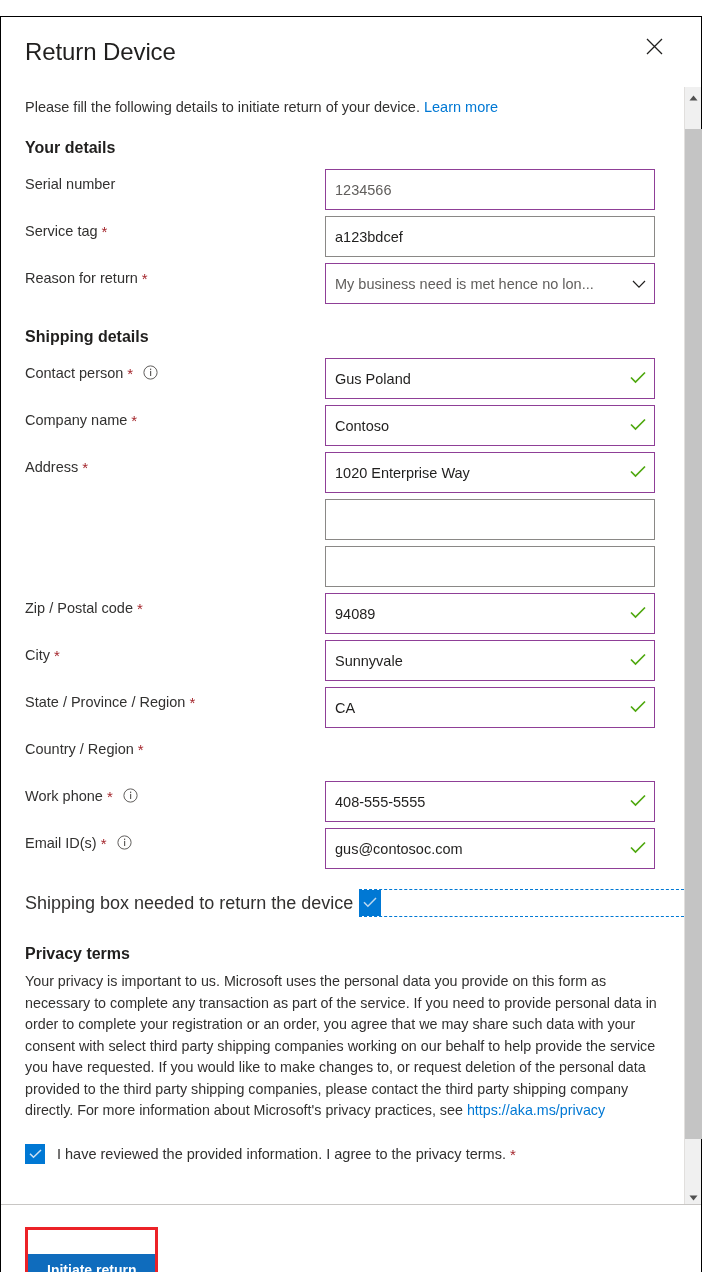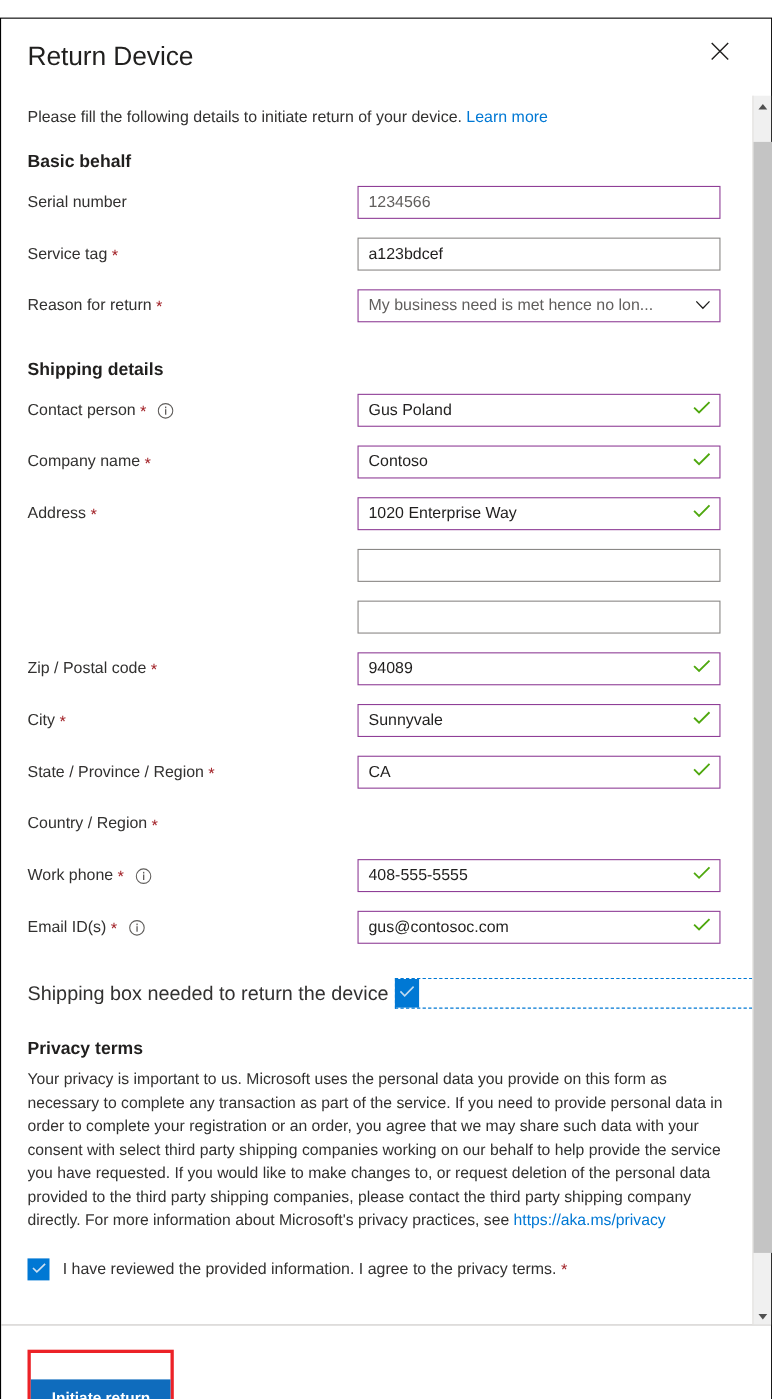--- a/index.html
+++ b/index.html
@@ -85,40 +85,40 @@
     align-items: flex-start;
     min-height: 47px;
   }
   .field-label {
     width: 300px;
     flex: 0 0 300px;
     font-size: 14.5px;
     color: #323130;
     padding-top: 7px;
     display: flex;
-    align-items: center;
+    align-items: flex-start;
     gap: 4px;
     white-space: nowrap;
   }
   .req { color: #a4262c; font-size: 15px; line-height: 1; position: relative; top: 1px; }
   .info-icon {
     display: inline-flex;
     margin-left: 6px;
     cursor: pointer;
   }
   .info-icon svg { display: block; }
 
   .field-control {
     position: relative;
     width: 330px;
     flex: 0 0 330px;
   }
   .tb {
     width: 100%;
-    height: 30px;
+    height: 41px;
     border: 1px solid #8a8886;
     background: #ffffff;
     font-family: "Liberation Sans", sans-serif;
     font-size: 14.5px;
     color: #201f1e;
     padding: 0 30px 0 9px;
     outline: none;
     border-radius: 0;
   }
   .tb.purple { border-color: #8f3f97; }
@@ -275,21 +275,21 @@
 
   <div class="scroll-area">
 
     <div class="form-body">
 
       <p class="intro">
         <span>Please fill the following details to initiate return of your device.</span>
         <a class="link">Learn more</a>
       </p>
 
-      <div class="section-title">Basic behalf</div>
+      <div class="section-title">Your details</div>
 
       <div class="field-row">
         <div class="field-label">
           <span>Serial number</span>
         </div>
         <div class="field-control">
           <input class="tb purple readonly" type="text" value="1234566" style="">
         </div>
       </div>
 

